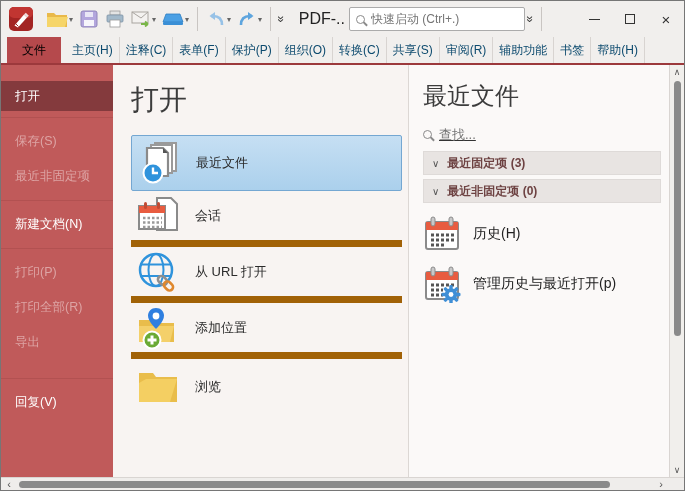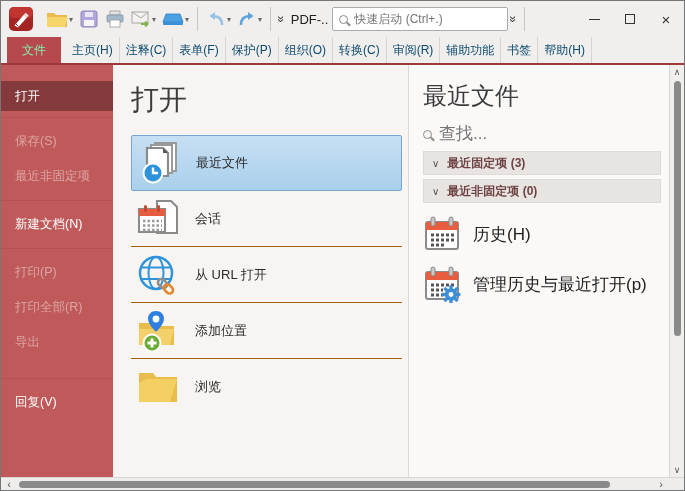--- a/index.html
+++ b/index.html
@@ -9,76 +9,76 @@
   .window { width:685px; height:491px; border:1px solid #767676; background:#f1efed;
             display:flex; flex-direction:column; overflow:hidden; position:relative; }
 
   
   .titlebar { height:36px; flex:none; display:flex; align-items:center; padding-left:8px; background:#f1efed; }
   .appicon { width:24px; height:24px; flex:none; margin-right:10px; }
   .tbtn { height:26px; display:flex; align-items:center; padding:0 3px; border-radius:2px; }
   .drop { font-size:8px; color:#666; margin-left:1px; }
   .sep { width:1px; height:24px; background:#c9c5c2; margin:0 5px; flex:none; }
   .dblchev { display:inline-block; transform:rotate(90deg); font-size:12px; color:#333; padding:0 2px; }
-  .overflow-label { font-size:13px; color:#222; margin:0 4px 0 4px; white-space:nowrap; }
+  .overflow-label { font-size:16px; color:#222; margin:0 4px 0 12px; white-space:nowrap; }
   .searchbox { width:176px; height:24px; border:1px solid #ababab; border-radius:2px; background:#fff;
                display:flex; align-items:center; padding:0 6px; gap:6px; flex:none; }
   .searchbox input { border:none; outline:none; flex:1; min-width:0; font-size:12px; color:#333;
                      background:transparent; font-family:inherit; }
   .mag { width:9px; height:9px; border:1.5px solid #8a8a8a; border-radius:50%; position:relative; flex:none; }
   .mag::after { content:""; position:absolute; width:5px; height:1.5px; background:#8a8a8a;
                 transform:rotate(45deg); right:-4px; bottom:-2px; }
   .winctrl { display:flex; margin-left:auto; align-self:stretch; }
   .winbtn { width:36px; display:flex; align-items:center; justify-content:center; color:#333; font-size:15px; }
   .minline { width:11px; height:1px; background:#333; }
   .maxbox { width:10px; height:10px; border:1px solid #333; }
 
   
   .tabrow { height:28px; flex:none; display:flex; align-items:stretch; padding-left:6px;
             border-bottom:2px solid #9c393c; background:#f1efed; }
   .tab { display:flex; align-items:center; padding:0 6px; font-size:12px; color:#0c4a6e;
          border-right:1px solid #d8d4d1; white-space:nowrap; }
-  .tab.active { background:#b5494c; color:#86efac; border-right:none; padding:0 15px; margin-right:5px; }
+  .tab.active { background:#b5494c; color:#000000; border-right:none; padding:0 15px; margin-right:5px; }
 
   
   .backstage { flex:1; min-height:0; display:flex; }
 
   .sidebar { width:112px; flex:none; background:#c05a5a; padding-top:16px; overflow:hidden; }
   .side-item { height:35px; display:flex; align-items:center; padding-left:14px; font-size:12.5px; color:#fff;
                white-space:nowrap; }
   .side-item.active { background:#843a3d; height:30px; }
   .side-item.disabled { color:#dda4a4; }
   .side-div { height:1px; background:#b25151; margin:6px 0; }
   .side-div.last { margin-top:18px; }
 
   .center { width:296px; flex:none; background:#f8f4f2; border-right:1px solid #dcd7d4;
             padding:0 6px 0 18px; overflow:hidden; }
   .center-title { font-size:28px; color:#3c3c3c; font-weight:400; margin-top:18px; line-height:34px; }
   .open-list { margin-top:18px; }
   .open-item { height:56px; display:flex; align-items:center; gap:14px; padding-left:4px;
-               border-bottom:1px solid #a16207; }
+               border-bottom:7px solid #a16207; }
   .open-item:last-child { border-bottom:none; }
   .open-item.selected { background:linear-gradient(#c6dff3,#abd0ec); border:1px solid #74a7d2;
                         border-radius:2px; border-bottom:1px solid #74a7d2; }
   .open-item .label { font-size:13px; color:#2b2b2b; }
   .icon46 { width:46px; height:46px; flex:none; }
 
   .rightpanel { flex:1; min-width:0; background:#fbf9f8; padding:0 8px 0 14px; overflow:hidden; }
   .right-title { font-size:24px; color:#3c3c3c; font-weight:400; margin-top:16px; line-height:30px; }
   .find-row { display:flex; align-items:center; gap:7px; margin-top:12px; height:22px; }
-  .find-row input { border:none; outline:none; background:transparent; font-size:17px; color:#333;
-                    flex:1; min-width:0; font-family:inherit; }
+  .find-row input { border:none; outline:none; background:transparent; font-size:13px; color:#333;
+                    flex:1; min-width:0; font-family:inherit;text-decoration:underline; }
   .section { height:24px; background:#e8e4e2; border:1px solid #dedad8; display:flex; align-items:center;
              gap:8px; padding:0 8px; font-size:12px; font-weight:bold; color:#6d4242; }
   .section.first { margin-top:6px; }
   .section + .section { margin-top:4px; }
   .section .chev { color:#555; font-size:10px; font-weight:normal; }
   .recent-item { display:flex; align-items:center; gap:12px; margin-top:12px; }
   .icon38 { width:38px; height:38px; flex:none; }
-  .recent-item .label { font-size:17px; color:#222; }
+  .recent-item .label { font-size:14px; color:#222; }
 
   .vscroll { width:15px; flex:none; background:#f1efec; border-left:1px solid #d9d5d2; position:relative; }
   .vs-arrow { position:absolute; left:0; width:100%; text-align:center; font-size:9px; color:#555; }
   .vs-up { top:2px; } .vs-down { bottom:2px; }
   .vs-thumb { position:absolute; top:16px; left:4px; width:7px; height:255px; background:#8a8a8a; border-radius:4px; }
 
   
   .hscroll { height:13px; flex:none; background:#efedeb; border-top:1px solid #d9d5d2;
              display:flex; align-items:center; }
   .hs-arrow { width:16px; text-align:center; font-size:11px; color:#555; line-height:11px; flex:none; }
@@ -187,20 +187,21 @@
   </div>
 
   <div class="tabrow">
     <span class="tab active">文件</span>
     <span class="tab">主页(H)</span>
     <span class="tab">注释(C)</span>
     <span class="tab">表单(F)</span>
     <span class="tab">保护(P)</span>
     <span class="tab">组织(O)</span>
     <span class="tab">转换(C)</span>
+    <span class="tab">共享(S)</span>
     <span class="tab">审阅(R)</span>
     <span class="tab">辅助功能</span>
     <span class="tab">书签</span>
     <span class="tab">帮助(H)</span>
 
   </div>
 
   <div class="backstage">
 
     <div class="sidebar">

